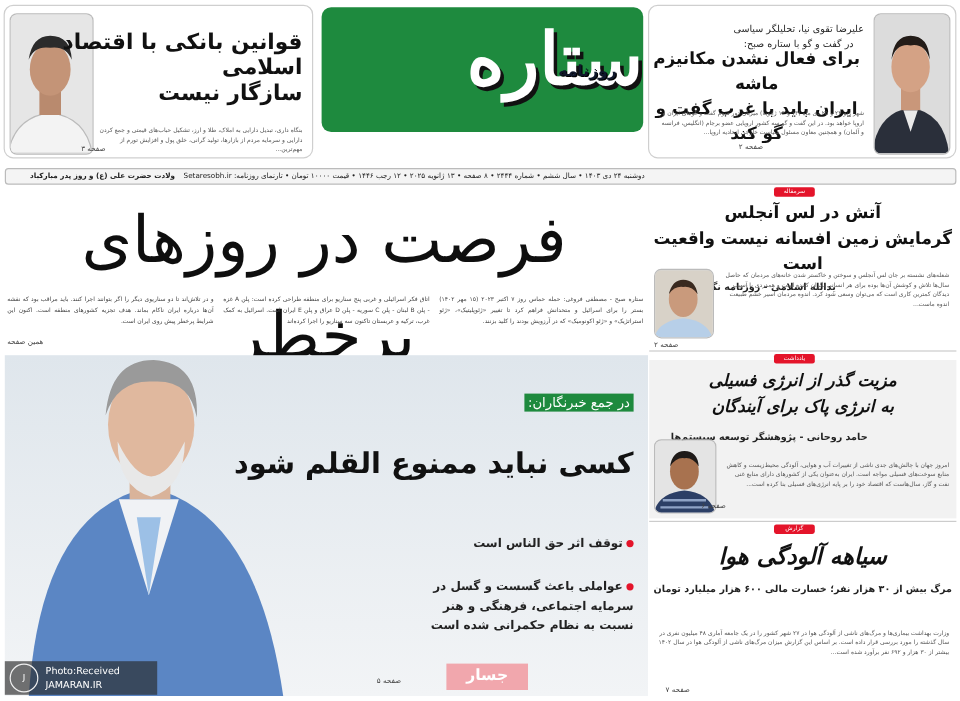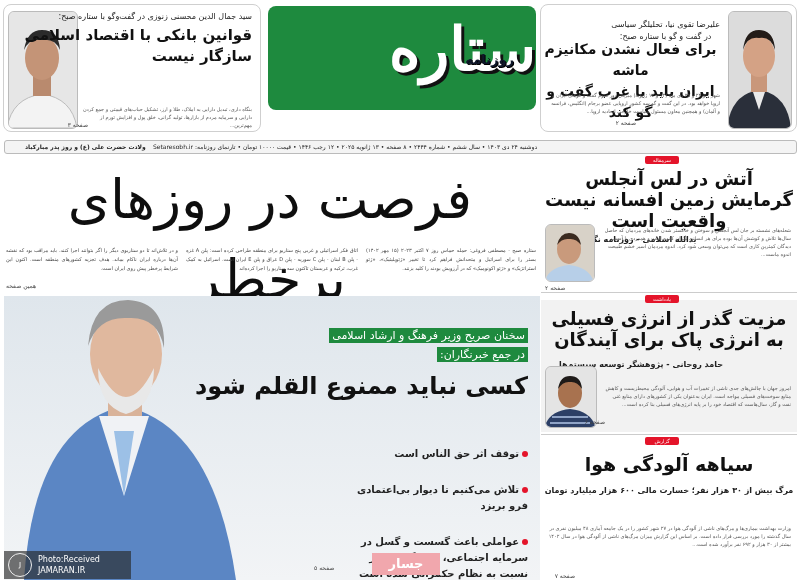--- a/index.html
+++ b/index.html
@@ -8,21 +8,21 @@
 
   .abs { position: absolute; }
 
   
   .top-box { position: absolute; top: 4px; height: 128px; border: 1px solid #cfcfcf; border-radius: 8px; background: #fff; }
   .top-left { left: 3px; width: 258px; }
   .top-right { left: 540px; width: 257px; }
   .photo-frame { position: absolute; border: 1px solid #bbb; border-radius: 6px; overflow: hidden; background: linear-gradient(#d9d9d9, #f2f2f2); }
   .person { position: absolute; left: 0; right: 0; bottom: 0; }
   .kicker { font-size: 8px; color: #222; line-height: 12px; }
-  .small-title { font-weight: bold; font-size: 15px; line-height: 21px; color: #111; }
+  .small-title { font-weight: bold; font-size: 18px; line-height: 21px; color: #111; }
   .blurb { font-size: 5px; line-height: 8px; color: #555; }
   .page-ref { font-size: 6px; color: #444; }
 
   
   .logo { position: absolute; left: 268px; top: 6px; width: 268px; height: 104px; background: #1e8a3e; border-radius: 8px; overflow: hidden; }
   .logo .brand { position: absolute; left: 10px; top: 8px; font-family: "DejaVu Serif", serif; font-size: 60px; font-weight: bold; color: #fff; text-shadow: 3px 3px 0 #111; letter-spacing: -2px; }
   .logo .sub { position: absolute; right: 22px; top: 46px; color: #0f172a; font-size: 13px; font-weight: bold; text-shadow: 1px 1px 0 #000; }
 
   
   .infobar { position: absolute; left: 4px; top: 140px; width: 793px; height: 14px; border: 1px solid #bbb; border-radius: 3px; background: #f4f4f4; font-size: 6px; line-height: 12px; color: #222; }
@@ -31,21 +31,21 @@
 
   
   .main-headline { position: absolute; left: 0; top: 160px; width: 540px; text-align: center; font-size: 54px; font-weight: 400; line-height: 80px; letter-spacing: -1px; color: #0e0e0e; }
   .col-text { position: absolute; font-size: 5px; line-height: 9px; color: #444; text-align: justify; }
 
   
   .badge { position: absolute; height: 8px; width: 34px; background: #e4142a; border-radius: 2px; color: #fff; font-size: 5px; line-height: 8px; text-align: center; }
 
   
   .rcol { position: absolute; left: 541px; width: 256px; background: #f2f2f2; }
-  .r-head { text-align: center; font-weight: bold; font-size: 18px; line-height: 21px; color: #111; }
+  .r-head { text-align: center; font-weight: bold; font-size: 14px; line-height: 21px; color: #111; }
   .r-author { text-align: center; font-weight: bold; font-size: 8px; color: #222; }
   .divider { position: absolute; left: 541px; width: 256px; height: 1px; background: #ccc; }
 
   
   .lead { position: absolute; left: 4px; top: 296px; width: 536px; height: 284px; background: linear-gradient(#dfe6ec, #f2f4f6); overflow: hidden; }
   .green-tag { display: inline-block; background: #1e8a3e; color: #fff; font-size: 11px; line-height: 15px; padding: 0 3px; }
   .lead-title { position: absolute; right: 12px; top: 76px; font-size: 24px; font-weight: 900; color: #111; }
   .bullets { position: absolute; right: 12px; top: 130px; width: 190px; font-size: 10px; line-height: 16px; font-weight: bold; color: #222; }
   .bullets li { list-style: none; margin-top: 20px; }
   .dot { display: inline-block; width: 6px; height: 6px; border-radius: 50%; background: #e4142a; margin-left: 3px; }
@@ -61,21 +61,20 @@
 <div class="top-box top-left">
   <div class="photo-frame" style="left:4px; top:6px; width:70px; height:118px;">
     <svg class="person" width="70" height="118" viewBox="0 0 70 118">
       <rect width="70" height="118" fill="#e6e6e6"></rect>
       <path d="M0 118 Q5 88 35 84 Q65 88 70 118Z" fill="#f3f3f3" stroke="#bbb"></path>
       <rect x="26" y="66" width="18" height="20" fill="#b98a6e"></rect>
       <ellipse cx="35" cy="48" rx="17" ry="22" fill="#c49477"></ellipse>
       <path d="M17 40 Q20 20 35 20 Q52 20 53 40 Q48 28 35 30 Q22 28 17 40Z" fill="#2b2b2b"></path>
     </svg>
   </div>
-  <div class="abs kicker" style="right:8px; top:6px;">سید جمال الدین محسنی زنوزی در گفت‌وگو با ستاره صبح:</div>
   <div class="abs small-title" style="right:8px; top:20px; text-align:right;">
     <div>قوانین بانکی با اقتصاد اسلامی</div>
     <div>سازگار نیست</div>
   </div>
   <div class="abs blurb" style="right:8px; top:100px; width:172px;">بنگاه داری، تبدیل دارایی به املاک، طلا و ارز، تشکیل حباب‌های قیمتی و جمع کردن دارایی و سرمایه مردم از بازارها، تولید گرانی، خلق پول و افزایش تورم از مهم‌ترین...</div>
   <div class="abs page-ref" style="right:172px; top:116px;">صفحه ۳</div>
 </div>
 
 <div class="logo">
   <div class="brand">ستاره صبح</div>
@@ -121,27 +120,25 @@
   <svg class="abs" style="left:0; top:0;" width="240" height="284" viewBox="0 0 240 284">
     <path d="M20 284 Q30 130 120 110 Q210 130 232 284Z" fill="#5b86c4"></path>
     <path d="M95 120 L120 200 L145 120Z" fill="#f0f2f5"></path>
     <path d="M110 135 L120 200 L130 135Z" fill="#9cc0e6"></path>
     <rect x="104" y="80" width="34" height="40" fill="#d9b39a"></rect>
     <ellipse cx="122" cy="58" rx="36" ry="46" fill="#e0b89e"></ellipse>
     <path d="M94 72 Q122 130 150 72 Q150 110 122 118 Q94 110 94 72Z" fill="#e8e8e8"></path>
     <path d="M84 50 Q88 4 124 4 Q162 6 160 52 Q154 20 124 22 Q94 20 84 50Z" fill="#9a9a9a"></path>
   </svg>
   <div class="abs" style="right:12px; top:28px; text-align:right;">
-    <div><span class="green-tag">سخنان صریح وزیر فرهنگ و ارشاد اسلامی</span></div>
     <div><span class="green-tag">در جمع خبرنگاران:</span></div>
   </div>
   <div class="lead-title">کسی نباید ممنوع القلم شود</div>
   <ul class="bullets">
     <li><span class="dot"></span><span>توقف اثر حق الناس است</span></li>
-    <li><span class="dot"></span><span>تلاش می‌کنیم تا دیوار بی‌اعتمادی فرو بریزد</span></li>
     <li><span class="dot"></span><span>عواملی باعث گسست و گسل در سرمایه اجتماعی، فرهنگی و هنر نسبت به نظام حکمرانی شده است</span></li>
   </ul>
   <div class="jasar">جسار</div>
   <div class="abs page-ref" style="left:310px; top:268px;">صفحه ۵</div>
 </div>
 
 <div class="watermark">
   <div class="wm-logo">J</div>
   <div class="wm-text">
     <div>Photo:Received</div>
@@ -164,21 +161,21 @@
     </svg>
   </div>
   <div class="abs blurb" style="right:6px; top:66px; width:188px;">شعله‌های نشسته بر جان لس آنجلس و سوختن و خاکستر شدن خانه‌های مردمان که حاصل سال‌ها تلاش و کوشش آن‌ها بوده برای هر انسانی نگران کننده است و همدردی با آسیب دیدگان کمترین کاری است که می‌توان وسعی شود کرد. اندوه مردمان اسیر خشم طبیعت اندوه ماست...</div>
   <div class="abs page-ref" style="left:4px; top:124px;">صفحه ۲</div>
 </div>
 <div class="badge" style="left:645px; top:156px;">سرمقاله</div>
 
 <div class="divider" style="top:292px;"></div>
 
 <div class="rcol" style="top:300px; height:132px;">
-  <div class="r-head" style="margin-top:8px;">
+  <div class="r-head" style="margin-top:8px;font-style:italic;">
     <div>مزیت گذر از انرژی فسیلی</div>
     <div>به انرژی پاک برای آیندگان</div>
   </div>
   <div class="r-author" style="margin-top:10px; margin-right:56px;">حامد روحانی - پژوهشگر توسعه سیستم‌ها</div>
   <div class="photo-frame" style="left:4px; top:66px; width:52px; height:62px;">
     <svg width="52" height="62" viewBox="0 0 52 62">
       <rect width="52" height="62" fill="#e4e4e4"></rect>
       <path d="M0 62 Q4 44 26 42 Q48 44 52 62Z" fill="#2c3f66"></path>
       <path d="M8 50 L44 50 M6 56 L46 56" stroke="#8fa3c6" stroke-width="2"></path>
       <ellipse cx="26" cy="26" rx="12" ry="15" fill="#a8724f"></ellipse>
@@ -186,18 +183,18 @@
     </svg>
   </div>
   <div class="abs blurb" style="right:6px; top:84px; width:188px;">امروز جهان با چالش‌های جدی ناشی از تغییرات آب و هوایی، آلودگی محیط‌زیست و کاهش منابع سوخت‌های فسیلی مواجه است. ایران به‌عنوان یکی از کشورهای دارای منابع غنی نفت و گاز، سال‌هاست که اقتصاد خود را بر پایه انرژی‌های فسیلی بنا کرده است...</div>
   <div class="abs page-ref" style="right:192px; top:118px;">صفحه ۶</div>
 </div>
 <div class="badge" style="left:645px; top:295px;">یادداشت</div>
 
 <div class="divider" style="top:434px;"></div>
 
 <div class="rcol" style="top:440px; height:144px; background:#fff;">
-  <div class="r-head" style="margin-top:10px; font-size:19px; line-height:28px;">سیاهه آلودگی هوا</div>
+  <div class="r-head" style="margin-top:10px; font-size:19px; line-height:28px;font-style:italic;">سیاهه آلودگی هوا</div>
   <div class="r-author" style="margin-top:8px;">مرگ بیش از ۳۰ هزار نفر؛ خسارت مالی ۶۰۰ هزار میلیارد تومان</div>
   <div class="abs blurb" style="right:6px; top:84px; width:244px;">وزارت بهداشت بیماری‌ها و مرگ‌های ناشی از آلودگی هوا در ۲۷ شهر کشور را در یک جامعه آماری ۴۸ میلیون نفری در سال گذشته را مورد بررسی قرار داده است. بر اساس این گزارش میزان مرگ‌های ناشی از آلودگی هوا در سال ۱۴۰۲ بیشتر از ۳۰ هزار و ۶۹۲ نفر برآورد شده است...</div>
   <div class="abs page-ref" style="right:222px; top:132px;">صفحه ۷</div>
 </div>
 <div class="badge" style="left:645px; top:437px;">گزارش</div>
 
 </body></html>

